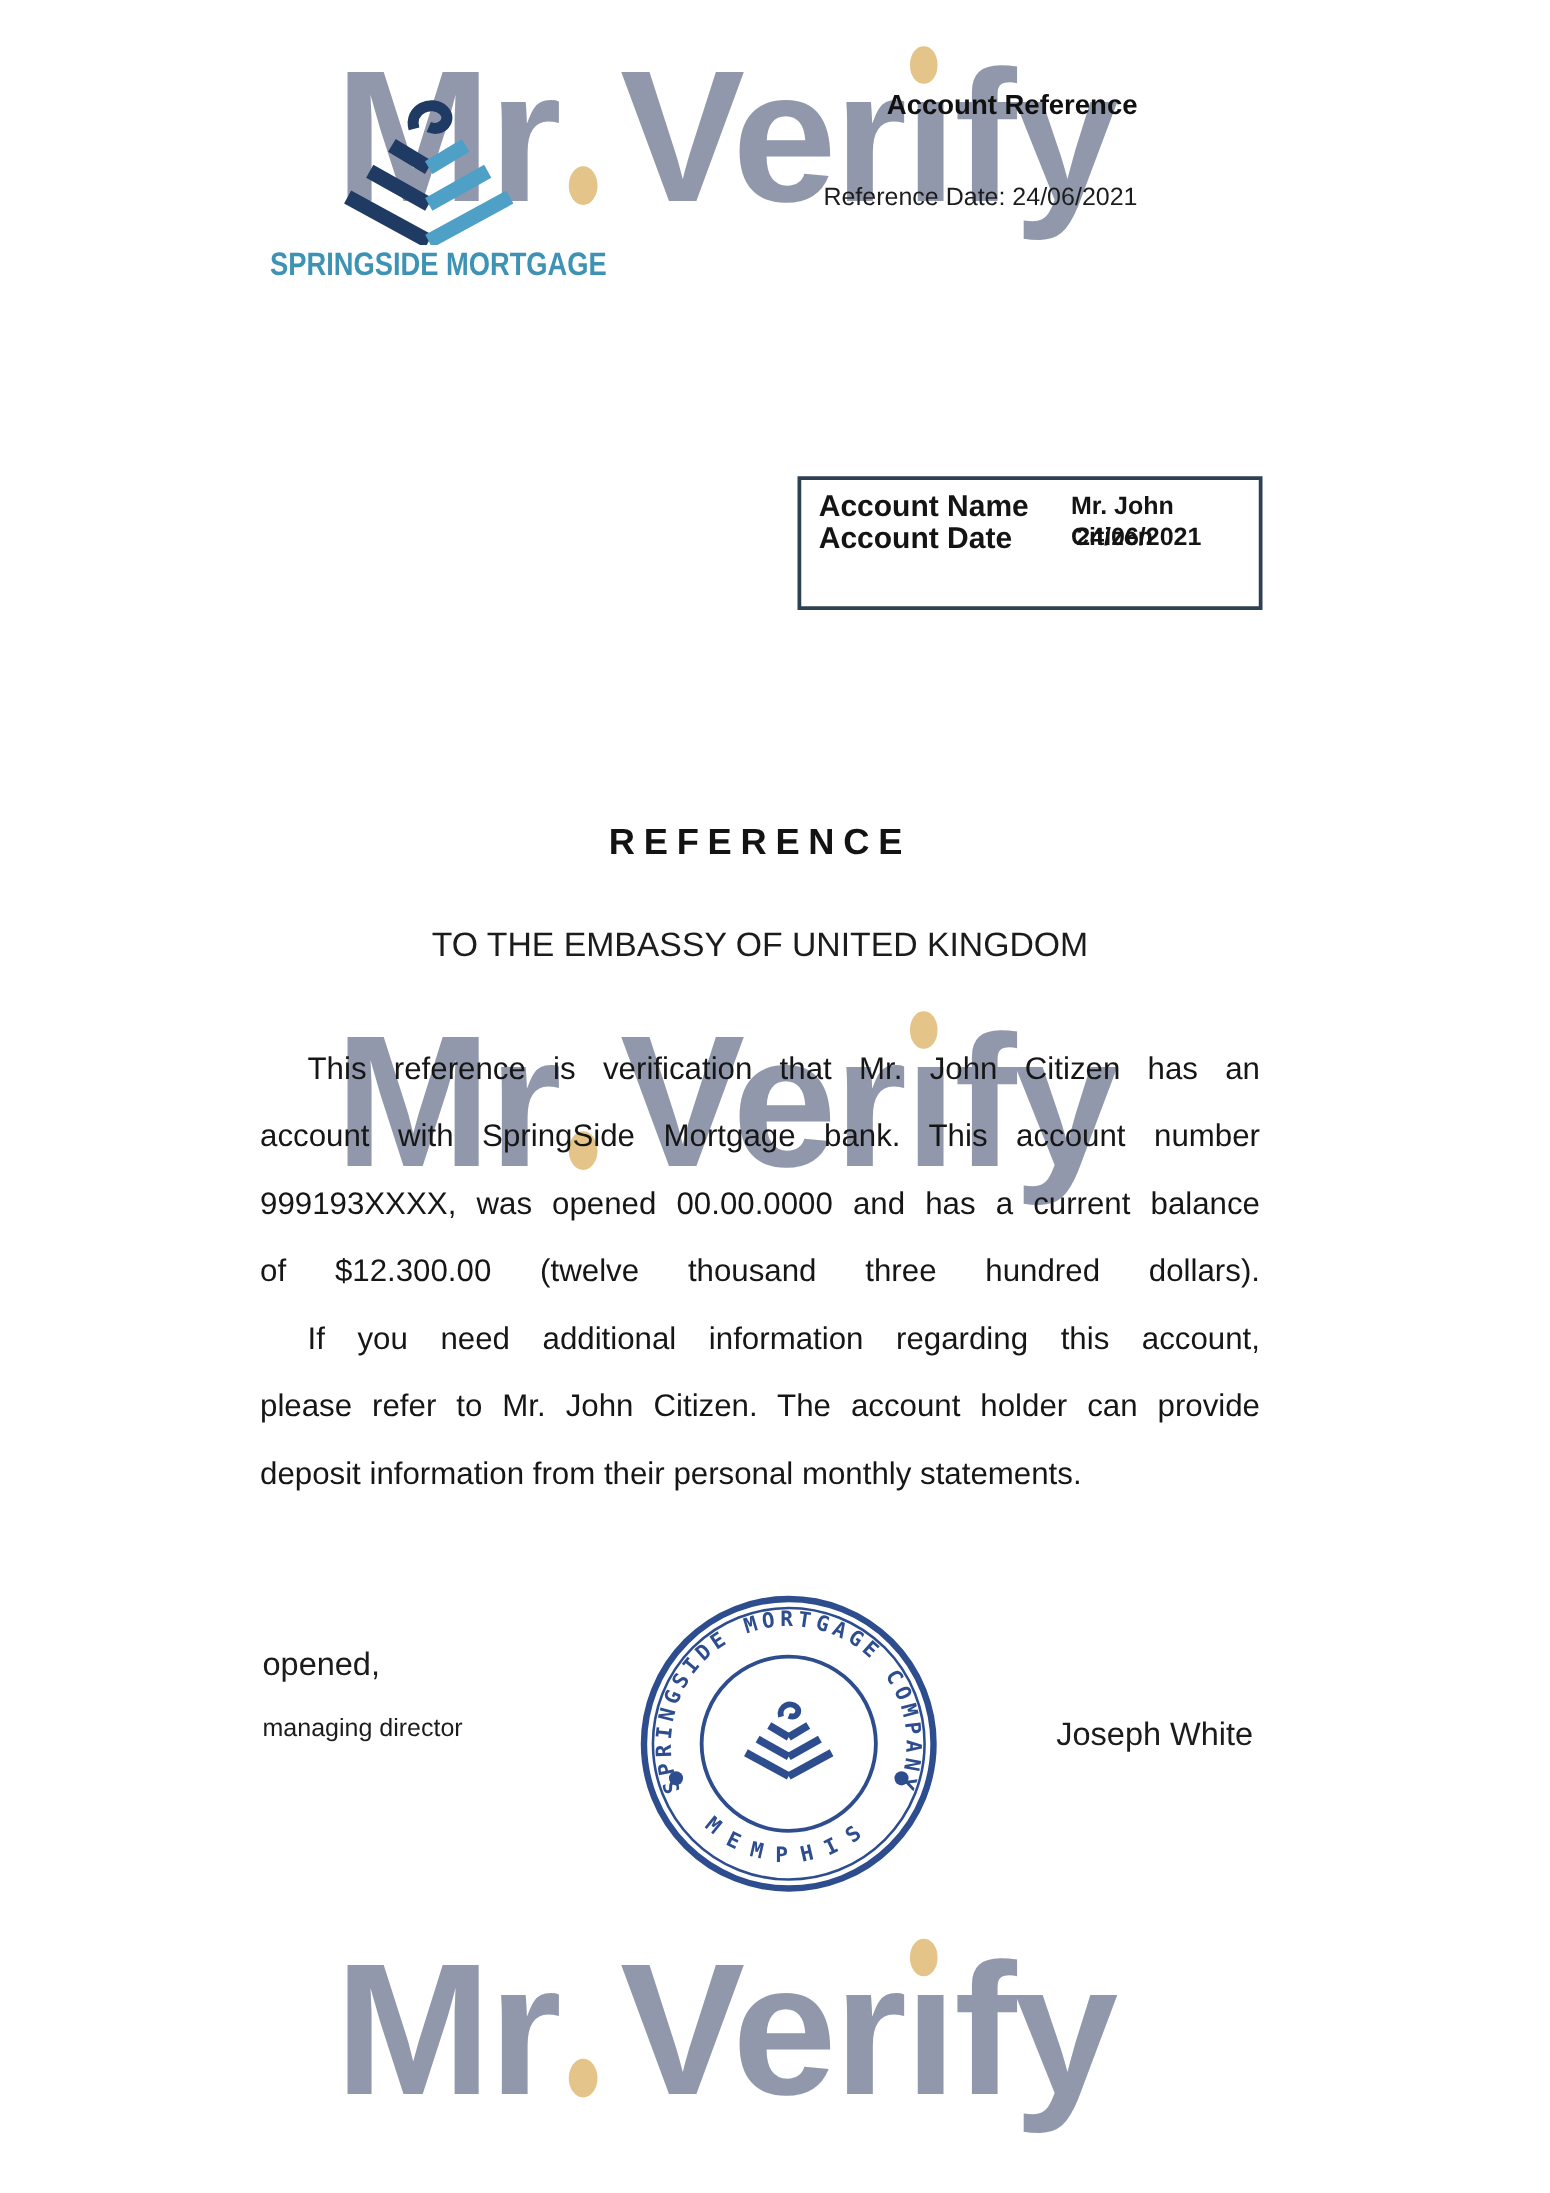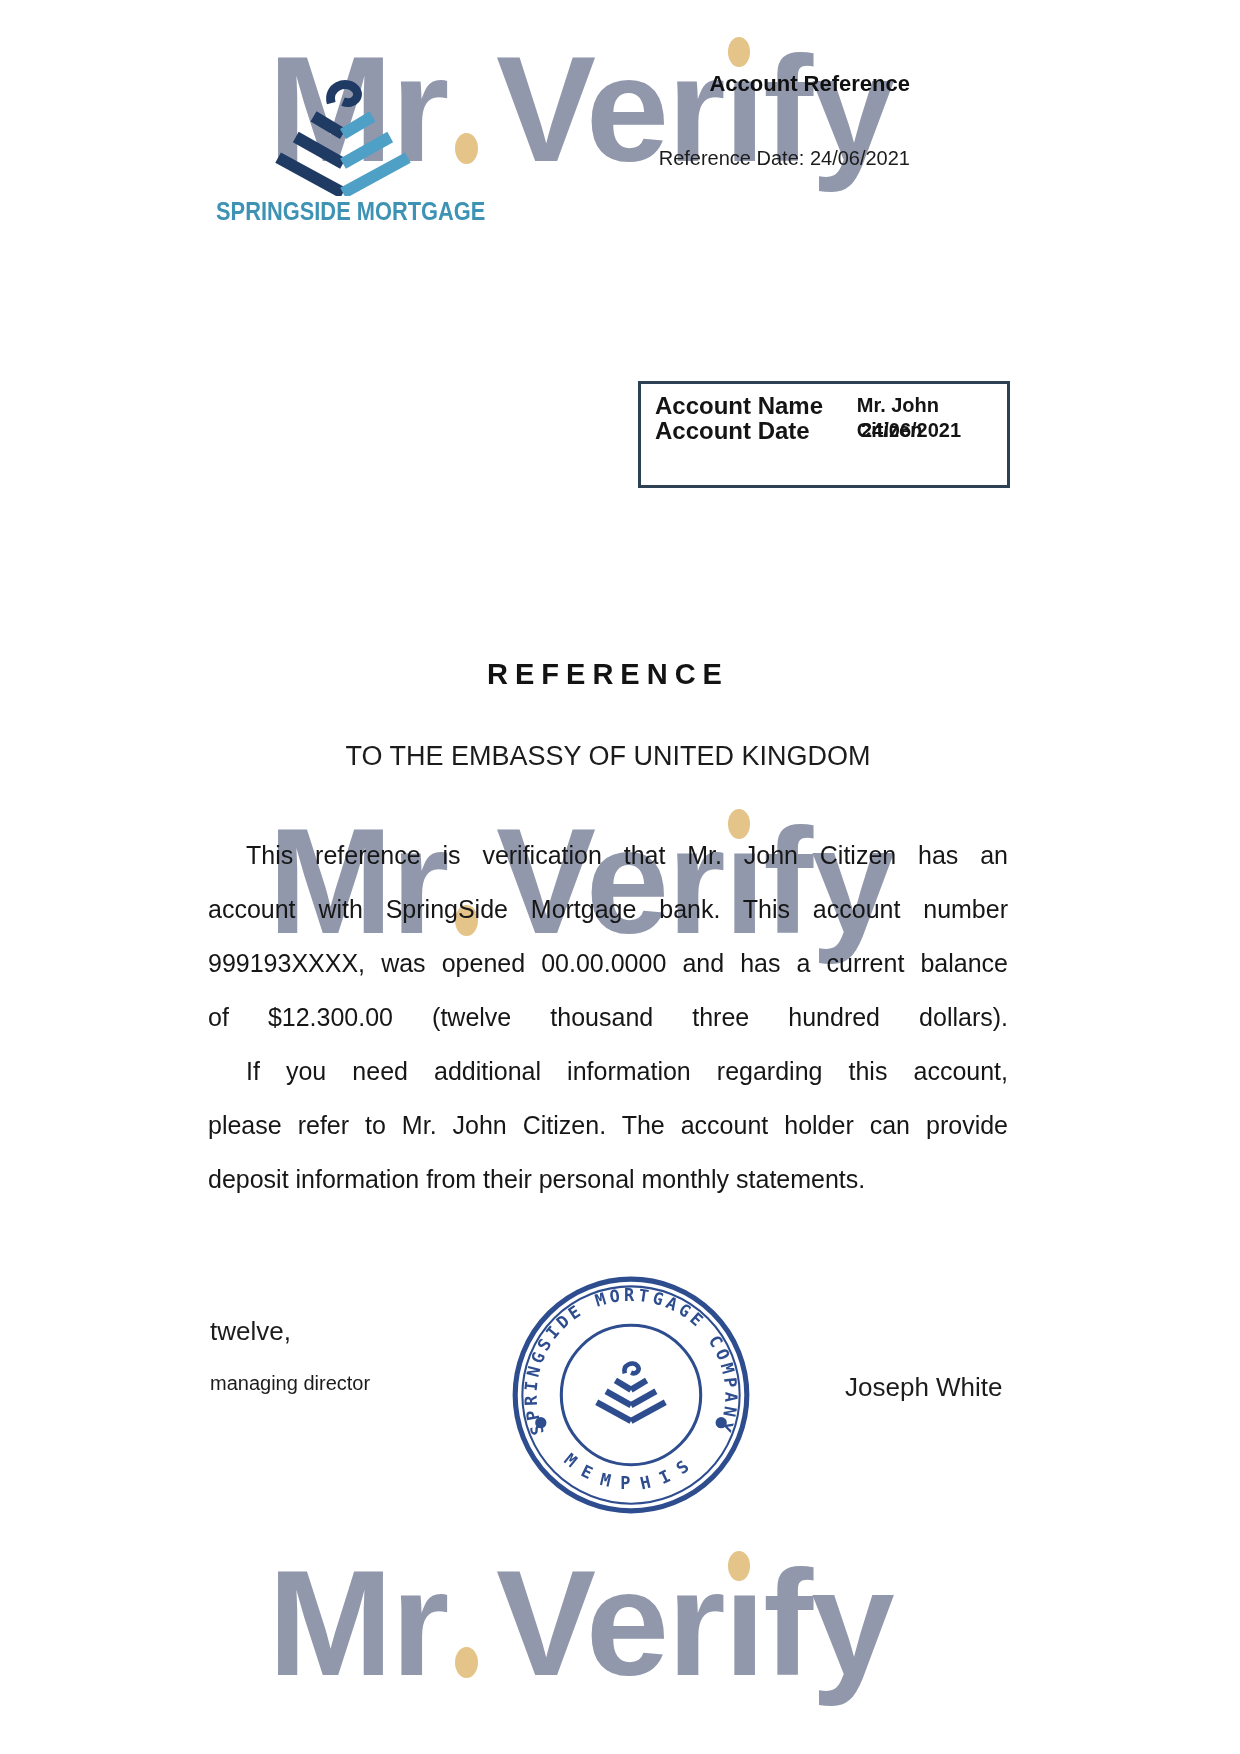--- a/index.html
+++ b/index.html
@@ -120,21 +120,21 @@
   <div class="body-text">
     <div class="bline jfull ind">This reference is verification that Mr. John Citizen has an</div>
     <div class="bline jfull">account with SpringSide Mortgage bank. This account number</div>
     <div class="bline jfull">999193XXXX, was opened 00.00.0000 and has a current balance</div>
     <div class="bline jfull">of $12.300.00 (twelve thousand three hundred dollars).</div>
     <div class="bline jfull ind">If you need additional information regarding this account,</div>
     <div class="bline jfull">please refer to Mr. John Citizen. The account holder can provide</div>
     <div class="bline">deposit information from their personal monthly statements.</div>
   </div>
 
-  <div class="salutation">twelve,</div>
+  <div class="salutation">opened,</div>
   <div class="role">managing director</div>
   <div class="signer">Joseph White</div>
 
   <svg class="stamp-svg" width="246" height="246" viewBox="0 0 240 240">
     <circle cx="120" cy="120" r="113" fill="none" stroke="#2e4d8f" stroke-width="5"></circle>
     <circle cx="120" cy="120" r="106" fill="none" stroke="#2e4d8f" stroke-width="2"></circle>
     <circle cx="120" cy="120" r="68" fill="none" stroke="#2e4d8f" stroke-width="3"></circle>
     <defs>
       <path id="arcTop" d="M36.6,158.9 A92,92 0 1 1 203.4,158.9" fill="none"></path>
       <path id="arcBottom" d="M33.5,151.5 A92,92 0 0 0 206.5,151.5" fill="none"></path>

